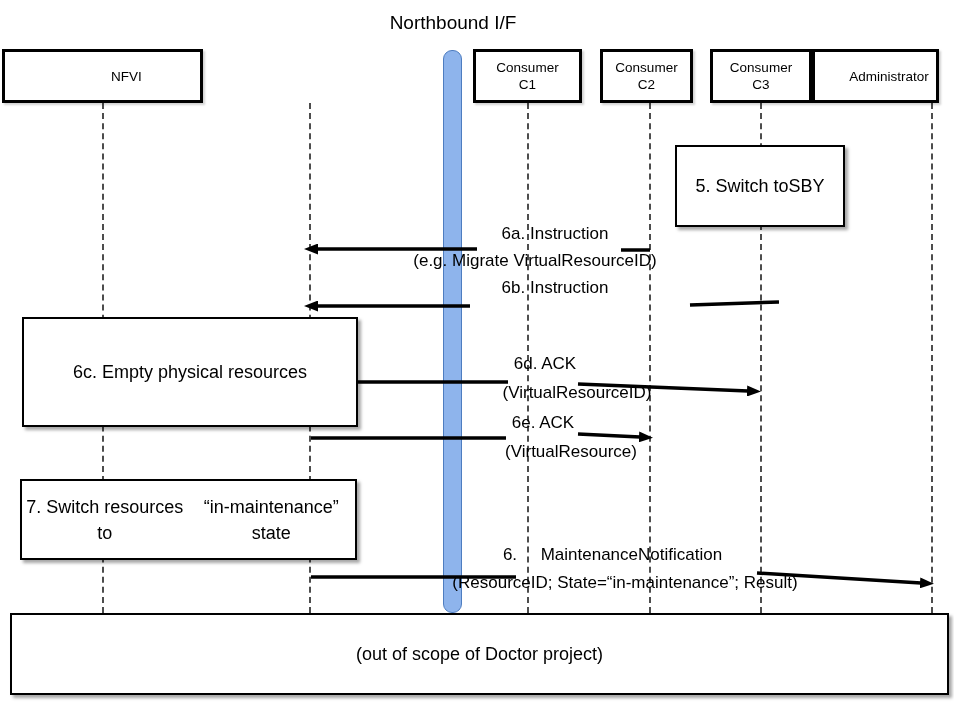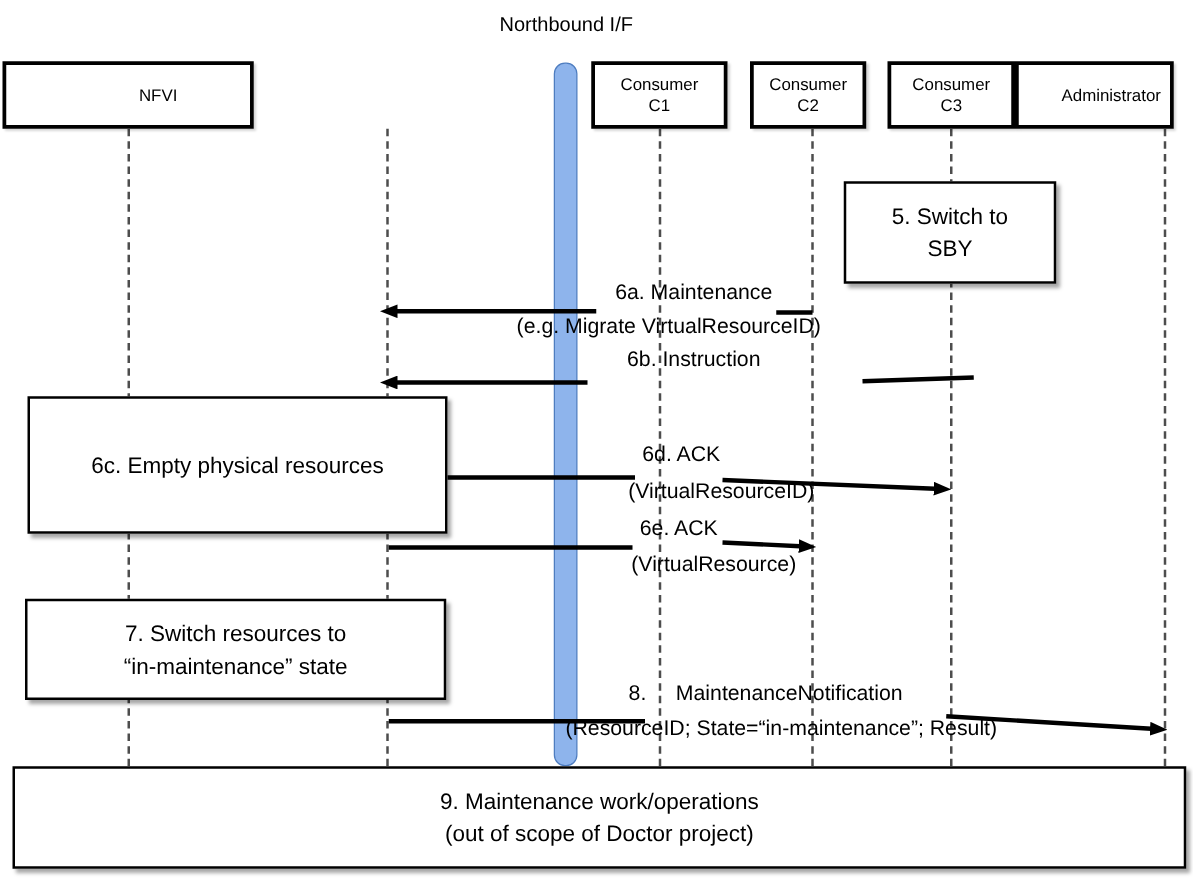--- a/index.html
+++ b/index.html
@@ -1,21 +1,21 @@
 <!DOCTYPE html>
 <html style="--color-bar-fill: #8EB4EC; --color-bar-border: #4E7DC0; --color-arrow: #000000; --color-lifeline: #4D4D4D;"><head>
 <meta charset="utf-8">
 <style>
   html,body{margin:0;padding:0;background:#fff;}
   body{width:954px;height:705px;position:relative;overflow:hidden;
        font-family:"Liberation Sans", sans-serif;color:#000;}
   .stage{position:absolute;left:0;top:0;width:954px;height:705px;}
 
   .title{position:absolute;left:353px;top:12px;width:200px;text-align:center;
-         font-size:16px;z-index:6;}
+         font-size:19px;z-index:6;}
 
   .actor{position:absolute;top:49px;height:54px;box-sizing:border-box;
          border:3px solid #000;background:#fff;display:flex;flex-direction:column;
          align-items:center;justify-content:center;font-size:13.5px;line-height:17px;
          text-align:center;z-index:3;box-shadow:2px 2px 2px rgba(0,0,0,0.18);}
   .actor-nfvi{left:2px;width:201px;padding-left:48px;}
   .actor-vim{left:218px;width:202px;}
   .actor-c1{left:473px;width:109px;}
   .actor-c2{left:600px;width:93px;}
   .actor-c3{left:710px;width:102px;}
@@ -25,21 +25,21 @@
             border-left:2px dashed var(--color-lifeline,#4d4d4d);z-index:1;}
   .ll-nfvi{left:102px;} .ll-vim{left:309px;} .ll-c1{left:527px;}
   .ll-c2{left:649px;} .ll-c3{left:760px;} .ll-admin{left:931px;}
 
   .nb-bar{position:absolute;left:443px;top:50px;width:19px;height:563px;
           box-sizing:border-box;border-radius:9px;
           background:var(--color-bar-fill,#8EB4EC);
           border:1.5px solid var(--color-bar-border,#4E7DC0);z-index:2;}
 
   .note{position:absolute;box-sizing:border-box;border:2px solid #000;background:#fff;
-        display:flex;flex-direction:column;align-items:center;justify-content:center;
+        display:flex;flex-direction:row;align-items:center;justify-content:center;
         font-size:18px;line-height:26px;text-align:center;z-index:3;
         box-shadow:3px 3px 3px rgba(0,0,0,0.35);}
   .note-5{left:675px;top:145px;width:170px;height:82px;}
   .note-6c{left:22px;top:317px;width:336px;height:110px;}
   .note-7{left:20px;top:467px;width:337px;height:81px;margin-top:12px;}
   .note-9{left:10px;top:613px;width:939px;height:82px;}
 
   .arrows{position:absolute;left:0;top:0;width:954px;height:705px;z-index:4;
           pointer-events:none;}
   .arrow-line{stroke:var(--color-arrow,#000);stroke-width:3.5;fill:none;}
@@ -98,21 +98,20 @@
     <div>SBY</div>
   </div>
   <div class="note note-6c">
     <div>6c. Empty physical resources</div>
   </div>
   <div class="note note-7">
     <div>7. Switch resources to</div>
     <div>“in-maintenance” state</div>
   </div>
   <div class="note note-9">
-    <div>9. Maintenance work/operations</div>
     <div>(out of scope of Doctor project)</div>
   </div>
 
   <svg class="arrows" width="954" height="705" viewBox="0 0 954 705" xmlns="http://www.w3.org/2000/svg">
     <defs>
       <marker id="ah" markerUnits="userSpaceOnUse" markerWidth="14" markerHeight="11" refX="1" refY="5.5" orient="auto">
         <path class="arrowhead" d="M0,0 L14,5.5 L0,11 Z"></path>
       </marker>
     </defs>
     <g>
@@ -130,23 +129,23 @@
     <g>
       <line class="arrow-line" x1="311" y1="438" x2="506" y2="438"></line>
       <line class="arrow-line" x1="578" y1="434" x2="640" y2="437" marker-end="url(#ah)"></line>
     </g>
     <g>
       <line class="arrow-line" x1="311" y1="577" x2="516" y2="577"></line>
       <line class="arrow-line" x1="757" y1="573" x2="921" y2="583" marker-end="url(#ah)"></line>
     </g>
   </svg>
 
-  <div class="msg-label l6a">6a. Maintenance</div>
+  <div class="msg-label l6a">6a. Instruction</div>
   <div class="msg-label l6a2">(e.g. Migrate VirtualResourceID)</div>
   <div class="msg-label l6b">6b. Instruction</div>
   <div class="msg-label l6d">6d. ACK</div>
   <div class="msg-label l6d2">(VirtualResourceID)</div>
   <div class="msg-label l6e">6e. ACK</div>
   <div class="msg-label l6e2">(VirtualResource)</div>
-  <div class="msg-label l8">8.     MaintenanceNotification</div>
+  <div class="msg-label l8">6.     MaintenanceNotification</div>
   <div class="msg-label l8b">(ResourceID; State=“in-maintenance”; Result)</div>
 
 </div>
 
 </body></html>

